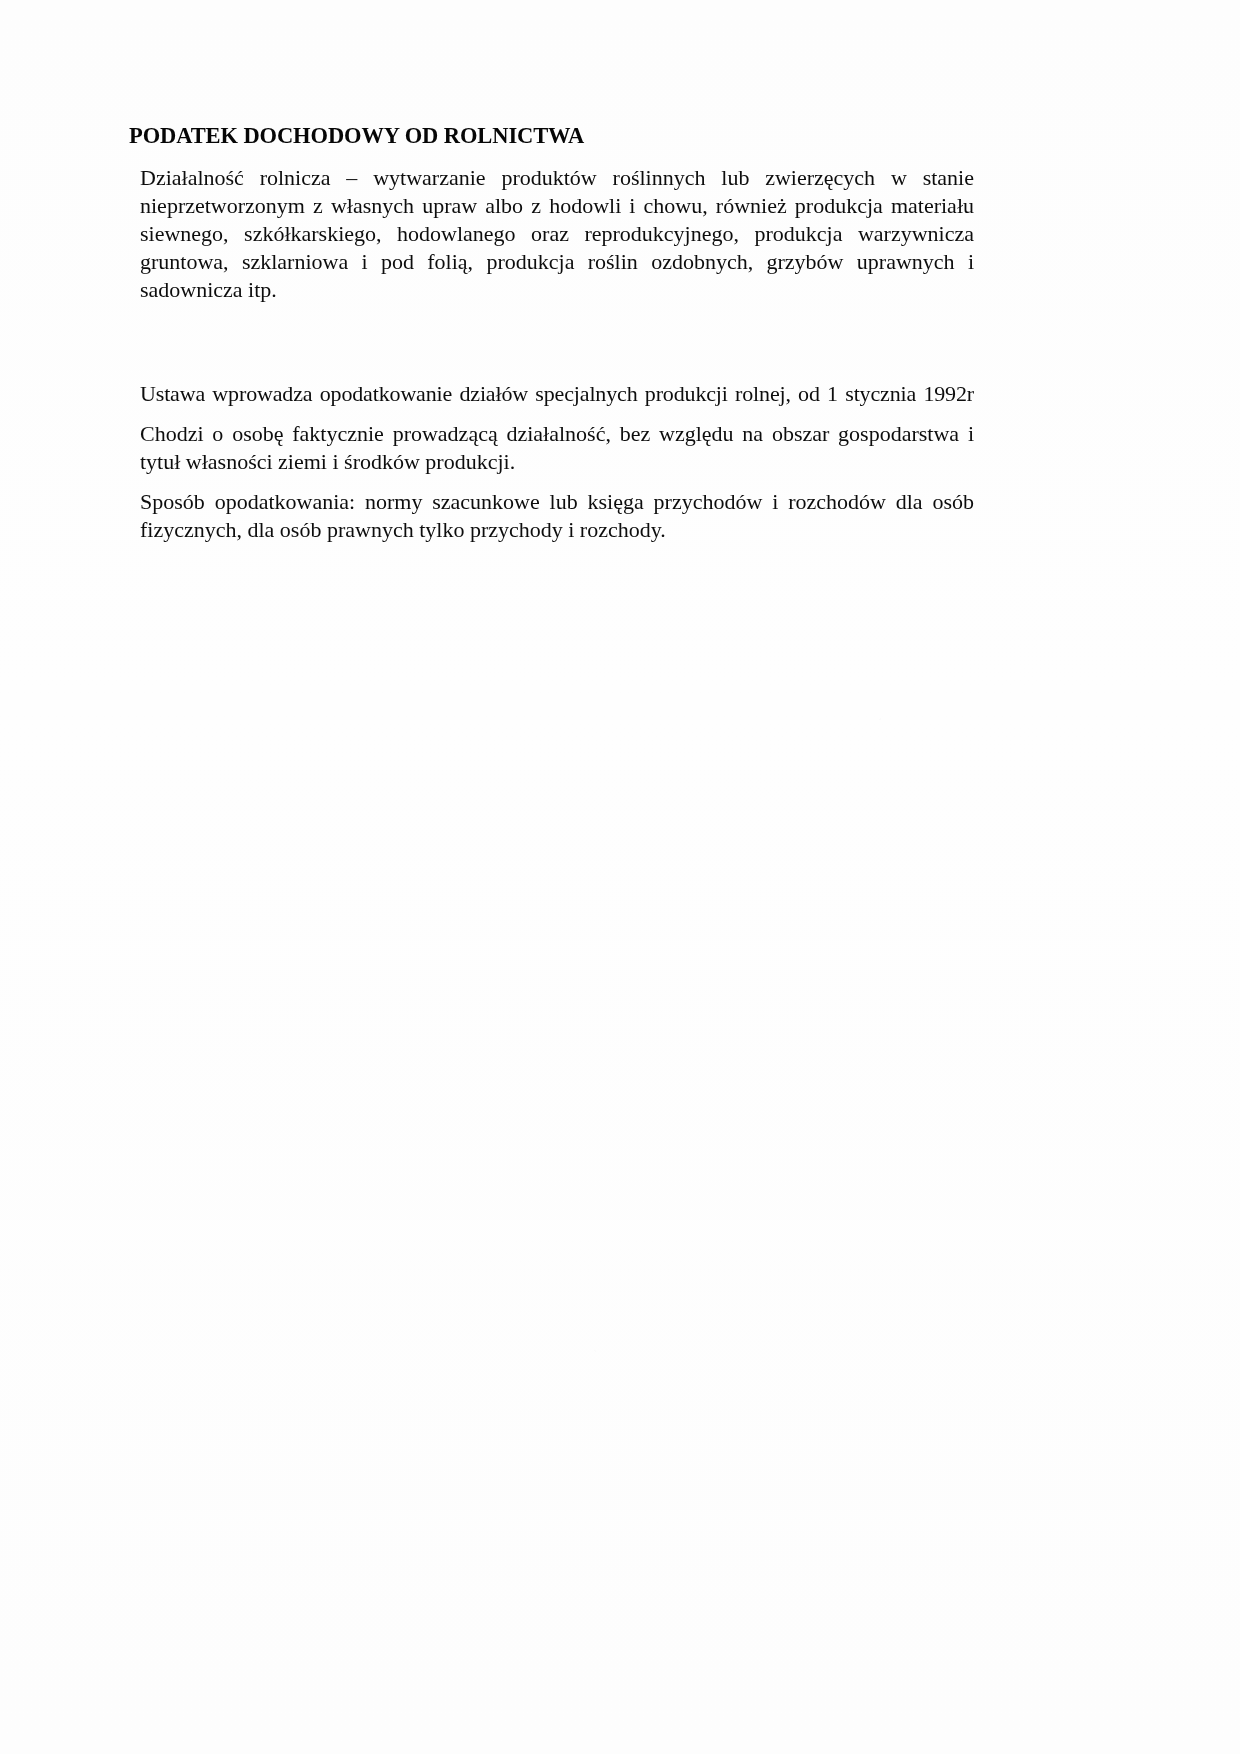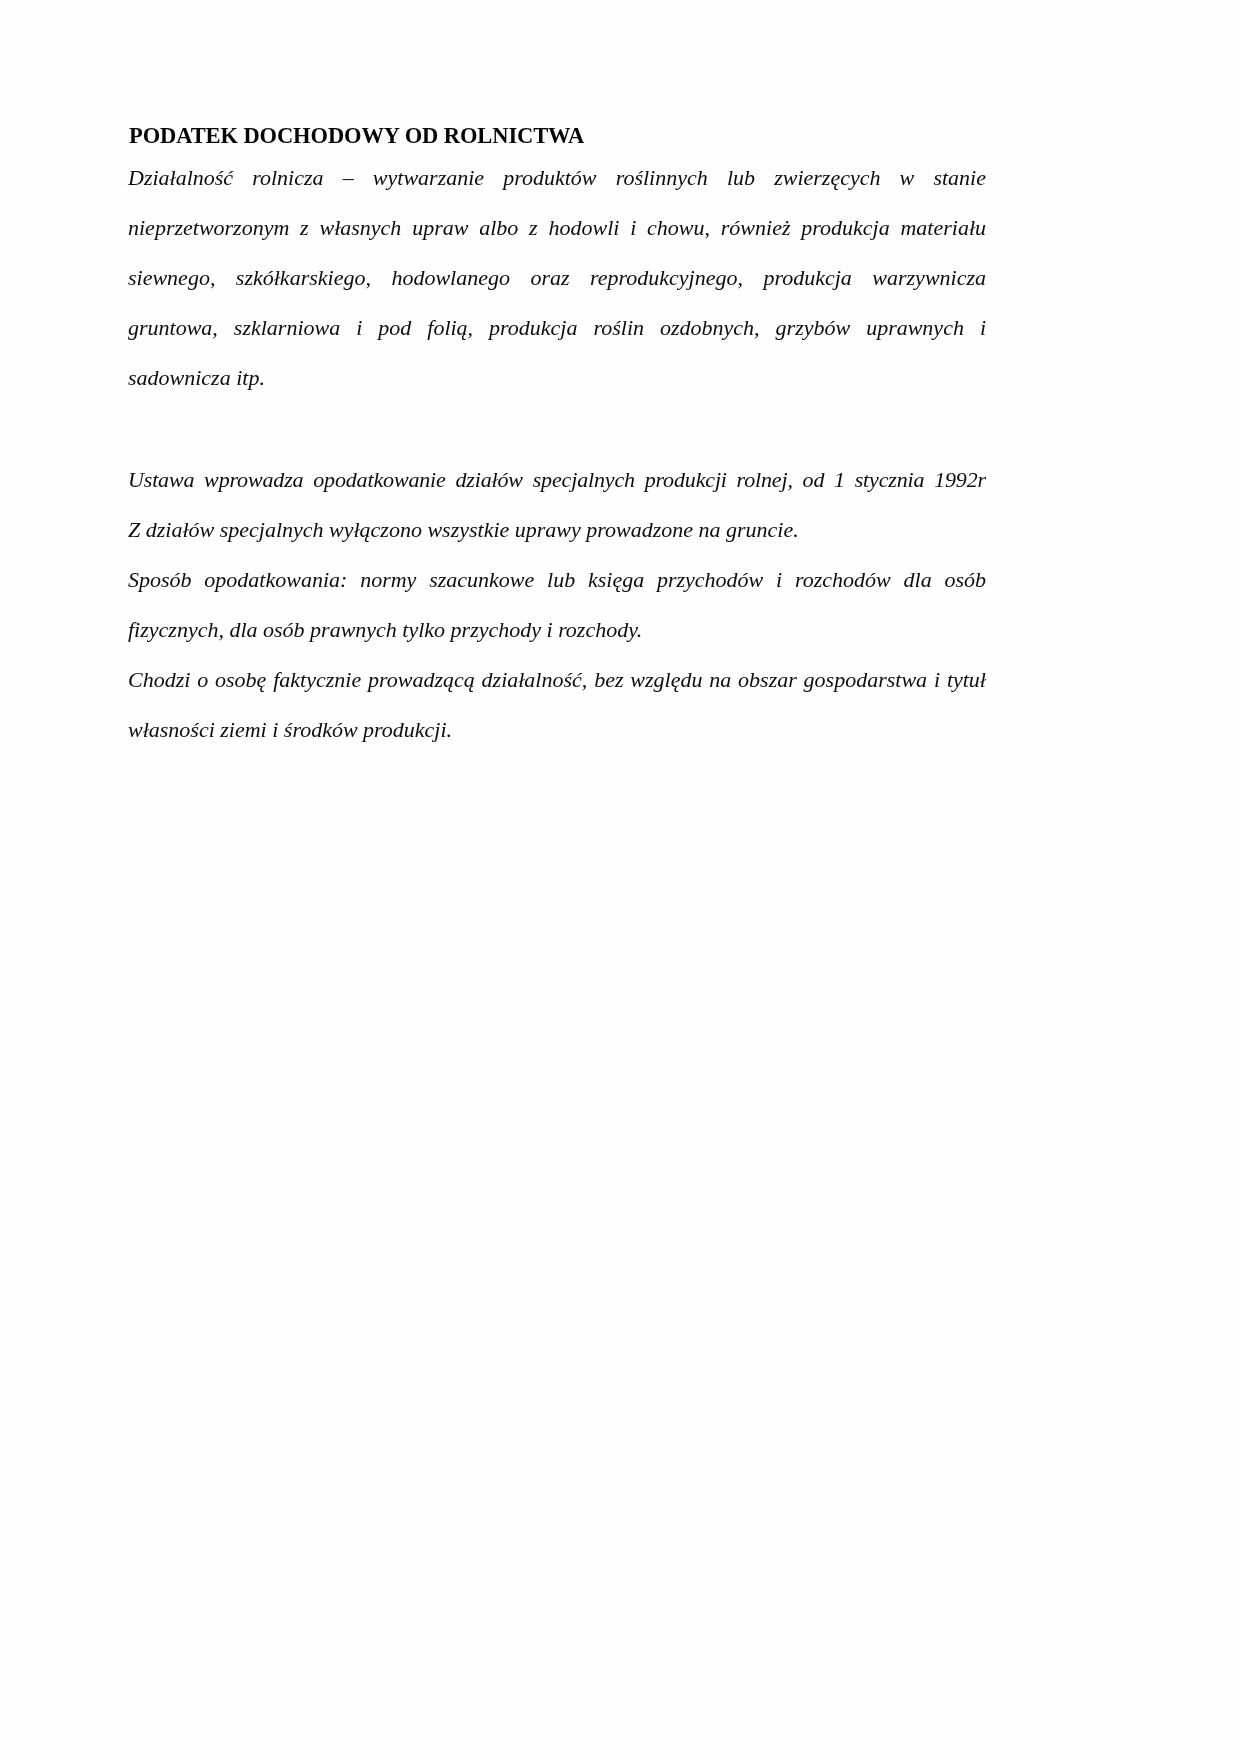--- a/index.html
+++ b/index.html
@@ -40,24 +40,23 @@
     font-weight: bold;
     letter-spacing: -0.1px;
     line-height: 1.42;
     margin: 0 0 1px 1px;
     color: #060606;
     text-rendering: optimizeLegibility;
   }
 
   .para {
     font-size: 22px;
-    line-height: 50px;
-    margin: 0;
+    line-height: 28px;
+    margin: 12px;
     color: #0d0d0d;
-    font-style: italic;
   }
 
   .para-justified {
     text-align: justify;
     text-align-last: left;
   }
 
   .block-gap {
     height: 52px;
   }
@@ -81,20 +80,19 @@
   <div class="content">
 
     <h1 class="doc-title">PODATEK DOCHODOWY OD ROLNICTWA</h1>
 
     <p class="para para-justified">Działalność rolnicza – wytwarzanie produktów roślinnych lub zwierzęcych w stanie nieprzetworzonym z własnych upraw albo z hodowli i chowu, również produkcja materiału siewnego, szkółkarskiego, hodowlanego oraz reprodukcyjnego, produkcja warzywnicza gruntowa, szklarniowa i pod folią, produkcja roślin ozdobnych, grzybów uprawnych i sadownicza itp.</p>
 
     <div class="block-gap"></div>
 
     <p class="para l-spread l-tight">Ustawa wprowadza opodatkowanie działów specjalnych produkcji rolnej, od 1 stycznia 1992r</p>
 
-    <p class="para l-plain">Z działów specjalnych wyłączono wszystkie uprawy prowadzone na gruncie.</p>
+
+    <p class="para para-justified">Chodzi o osobę faktycznie prowadzącą działalność, bez względu na obszar gospodarstwa i tytuł własności ziemi i środków produkcji.</p>
 
     <p class="para para-justified">Sposób opodatkowania: normy szacunkowe lub księga przychodów i rozchodów dla osób fizycznych, dla osób prawnych tylko przychody i rozchody.</p>
-
-    <p class="para para-justified">Chodzi o osobę faktycznie prowadzącą działalność, bez względu na obszar gospodarstwa i tytuł własności ziemi i środków produkcji.</p>
 
   </div>
 </div>
 
 </body></html>

